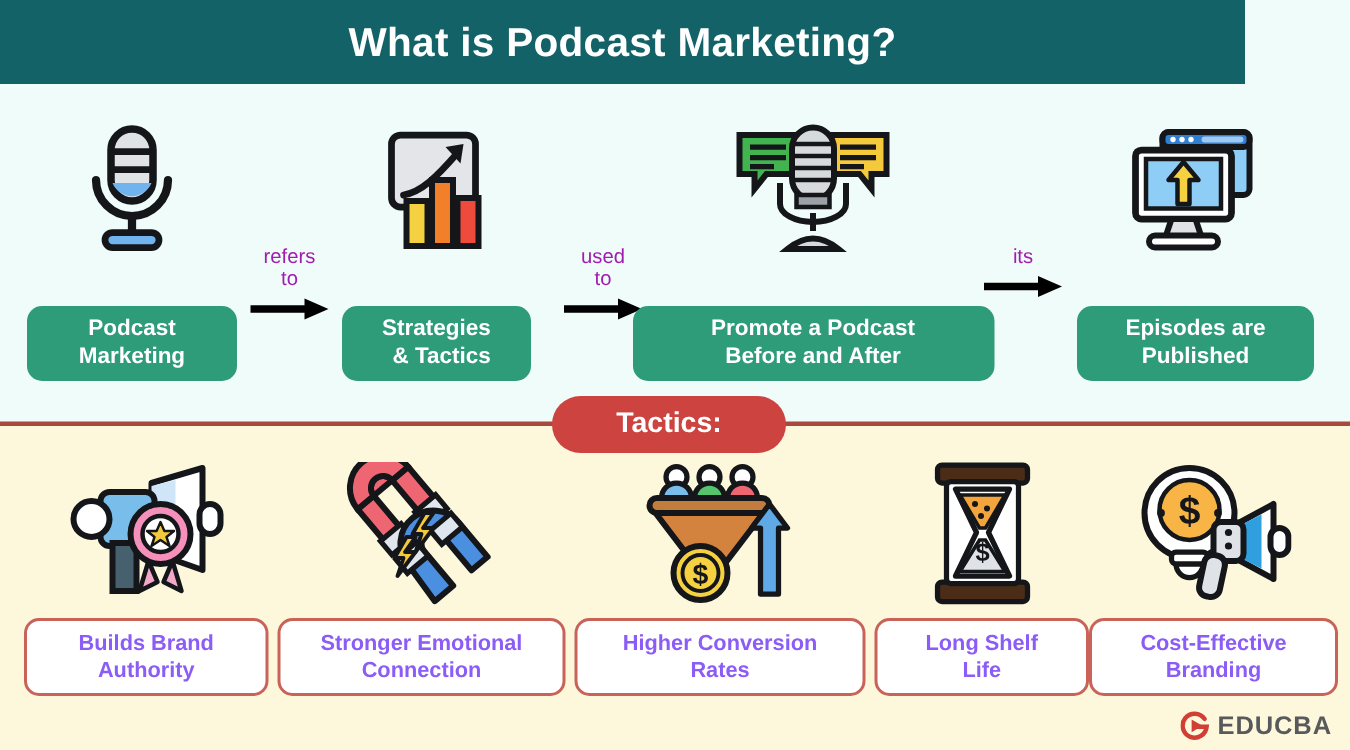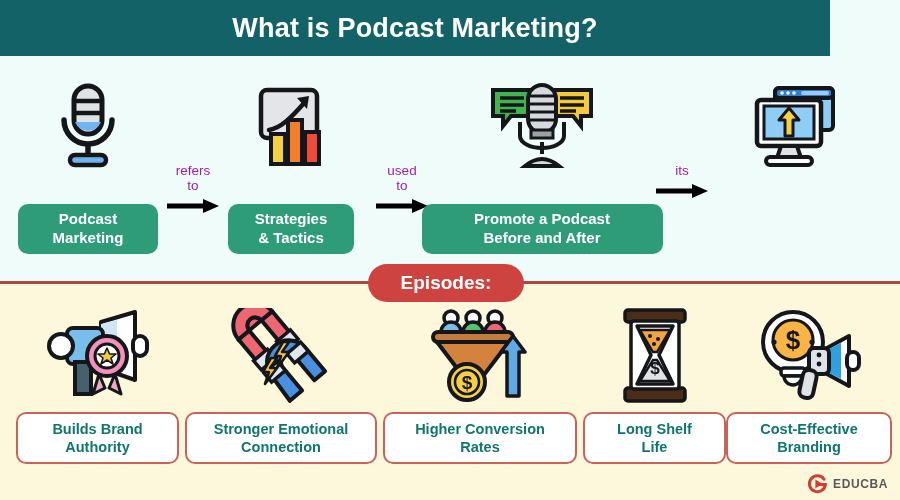--- a/index.html
+++ b/index.html
@@ -75,21 +75,21 @@
     align-items: center;
     justify-content: center;
     white-space: pre-line;
   }
 
   #node-1 { left: 18px;  top: 24px; width: 140px; }
   #node-2 { left: 228px; top: 24px; width: 126px; }
   #node-3 { left: 438px; top: 24px; width: 208px; }
   #node-4 { left: 718px; top: 24px; width: 158px; }
   #node-1 .flow-label { width: 140px; height: 50px; }
-  #node-2 .flow-label { width: 126px; height: 50px; }
+  #node-2 .flow-label { width: 126px; height: 50px; text-align: right; }
   #node-3 .flow-label { width: 241px; height: 50px; }
   #node-4 .flow-label { width: 158px; height: 50px; }
 
   .connector {
     position: absolute;
     display: flex;
     flex-direction: column;
     align-items: center;
     width: 60px;
   }
@@ -149,21 +149,21 @@
     height: 98px;
     display: flex;
     align-items: flex-end;
     justify-content: center;
     margin-bottom: 8px;
   }
   .benefit-label {
     background: #ffffff;
     border: 2px solid #c9635a;
     border-radius: 10px;
-    color: #0f766e;
+    color: #8b5cf6;
     font-size: 14.5px;
     font-weight: bold;
     line-height: 1.25;
     text-align: center;
     box-sizing: border-box;
     display: flex;
     align-items: center;
     justify-content: center;
     padding: 6px 8px;
     white-space: pre-line;
@@ -183,21 +183,21 @@
   
   #educba-logo {
     position: absolute;
     right: 12px;
     bottom: 6px;
     display: flex;
     align-items: center;
     gap: 5px;
   }
   #educba-wordmark {
-    font-size: 12px;
+    font-size: 17px;
     font-weight: bold;
     color: #58595b;
     letter-spacing: 0.6px;
   }
 </style>
 </head>
 <body>
 
 <div id="infographic">
 
@@ -307,26 +307,28 @@
 
           <rect x="8" y="18" width="64" height="46" rx="4" fill="#ffffff" stroke="#14161a" stroke-width="4.5"></rect>
           <rect x="15" y="24" width="50" height="33" fill="#8ecdf5" stroke="#14161a" stroke-width="3"></rect>
 
           <polygon points="40,26 50,38 44,38 44,54 36,54 36,38 30,38" fill="#f5d142" stroke="#14161a" stroke-width="3" stroke-linejoin="round"></polygon>
 
           <path d="M32 64 h16 l4 12 h-24 z" fill="#e0e3e6" stroke="#14161a" stroke-width="4"></path>
           <rect x="17" y="75" width="46" height="8" rx="4" fill="#ffffff" stroke="#14161a" stroke-width="4"></rect>
         </svg>
       </div>
+      <div class="flow-label">Episodes are
+Published</div>
     </div>
   </div>
 
   <div id="benefits-divider"></div>
   <div id="benefits-pill">
-    <span id="benefits-pill-label">Episodes:</span>
+    <span id="benefits-pill-label">Tactics:</span>
   </div>
 
   <div id="benefits-section">
 
     <div class="benefit-node" id="benefit-1">
       <div class="benefit-icon">
         <svg width="106" height="96" viewBox="0 0 106 96" aria-hidden="true">
 
           <path d="M56 14 L90 4 L90 72 L56 60 Z" fill="#ffffff" stroke="#14161a" stroke-width="4" stroke-linejoin="round"></path>
           <path d="M56 16 L72 12 L72 64 L56 58 Z" fill="#cfe6f8"></path>

